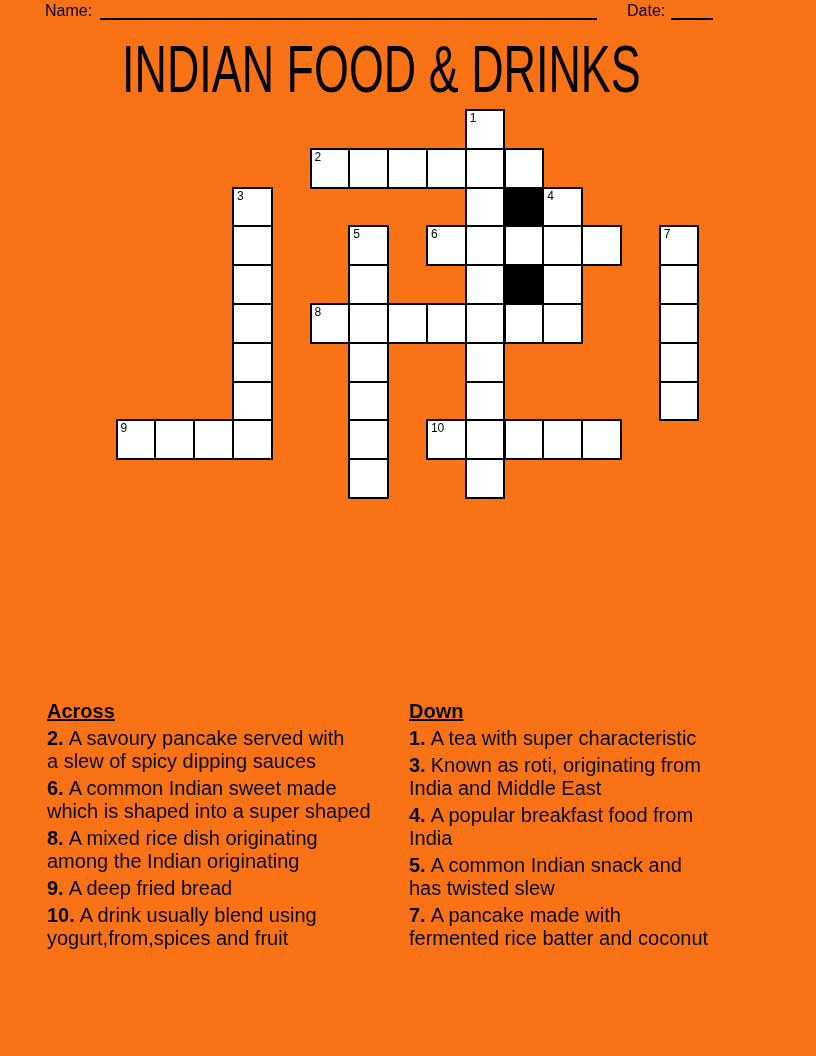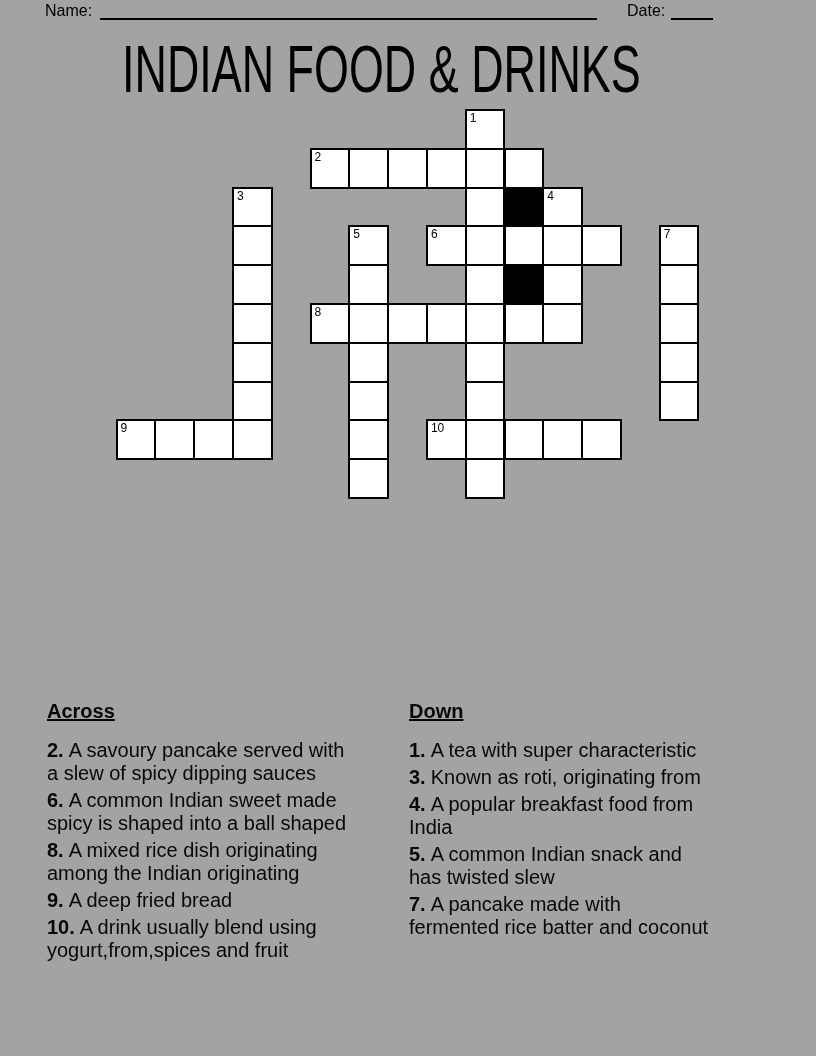--- a/index.html
+++ b/index.html
@@ -1,17 +1,17 @@
 <!DOCTYPE html>
 <html><head>
 <meta charset="utf-8">
 <style>
   html,body{margin:0;padding:0;background:#fff;}
   .page{
-    position:relative;width:816px;height:1056px;background:#a3a3a3;
+    position:relative;width:816px;height:1056px;background:#f97316;
     font-family:"Liberation Sans",sans-serif;color:#000;overflow:hidden;
   }
   
   .hdr-label{position:absolute;top:1px;font-size:16px;line-height:19px;}
   .uline{position:absolute;height:2px;background:#000;}
   .name-line{left:100px;top:18px;width:497px;}
   .date-line{left:671px;top:18px;width:42px;}
   
   .title{position:absolute;top:36px;left:0;width:660px;}
   .title span{
@@ -26,21 +26,21 @@
   }
   .cell.black{background:#000;}
   .cellnum{
     position:absolute;top:1px;left:3px;font-size:12px;line-height:12px;
     color:#000;
   }
   
   .clues{position:absolute;top:700px;font-size:20px;line-height:23px;color:#080808;}
   #across{left:47px;width:356px;}
   #down{left:409px;width:382px;}
-  .clue-heading{font-weight:bold;text-decoration:underline;margin:0 0 16px 0;}
+  .clue-heading{font-weight:bold;text-decoration:underline;margin:0 0 4px 0;}
   .clue{margin:0 0 4px 0;}
   .clue-line{white-space:nowrap;}
   .clue-line b{font-weight:bold;margin-right:5px;}
 </style>
 </head>
 <body>
 
 <div class="page">
 
   <div class="hdr-label" style="left:45px">Name:</div>
@@ -132,21 +132,21 @@
 
   <div class="clues" id="across">
     <div class="clue-heading">Across</div>
     <div class="clue-list">
         <div class="clue">
           <div class="clue-line"><b>2.</b>A savoury pancake served with</div>
           <div class="clue-line">a slew of spicy dipping sauces</div>
         </div>
         <div class="clue">
           <div class="clue-line"><b>6.</b>A common Indian sweet made</div>
-          <div class="clue-line">spicy is shaped into a ball shaped</div>
+          <div class="clue-line">which is shaped into a super shaped</div>
         </div>
         <div class="clue">
           <div class="clue-line"><b>8.</b>A mixed rice dish originating</div>
           <div class="clue-line">among the Indian originating</div>
         </div>
         <div class="clue">
           <div class="clue-line"><b>9.</b>A deep fried bread</div>
         </div>
         <div class="clue">
           <div class="clue-line"><b>10.</b>A drink usually blend using</div>
@@ -156,20 +156,21 @@
   </div>
 
   <div class="clues" id="down">
     <div class="clue-heading">Down</div>
     <div class="clue-list">
         <div class="clue">
           <div class="clue-line"><b>1.</b>A tea with super characteristic</div>
         </div>
         <div class="clue">
           <div class="clue-line"><b>3.</b>Known as roti, originating from</div>
+          <div class="clue-line">India and Middle East</div>
         </div>
         <div class="clue">
           <div class="clue-line"><b>4.</b>A popular breakfast food from</div>
           <div class="clue-line">India</div>
         </div>
         <div class="clue">
           <div class="clue-line"><b>5.</b>A common Indian snack and</div>
           <div class="clue-line">has twisted slew</div>
         </div>
         <div class="clue">

